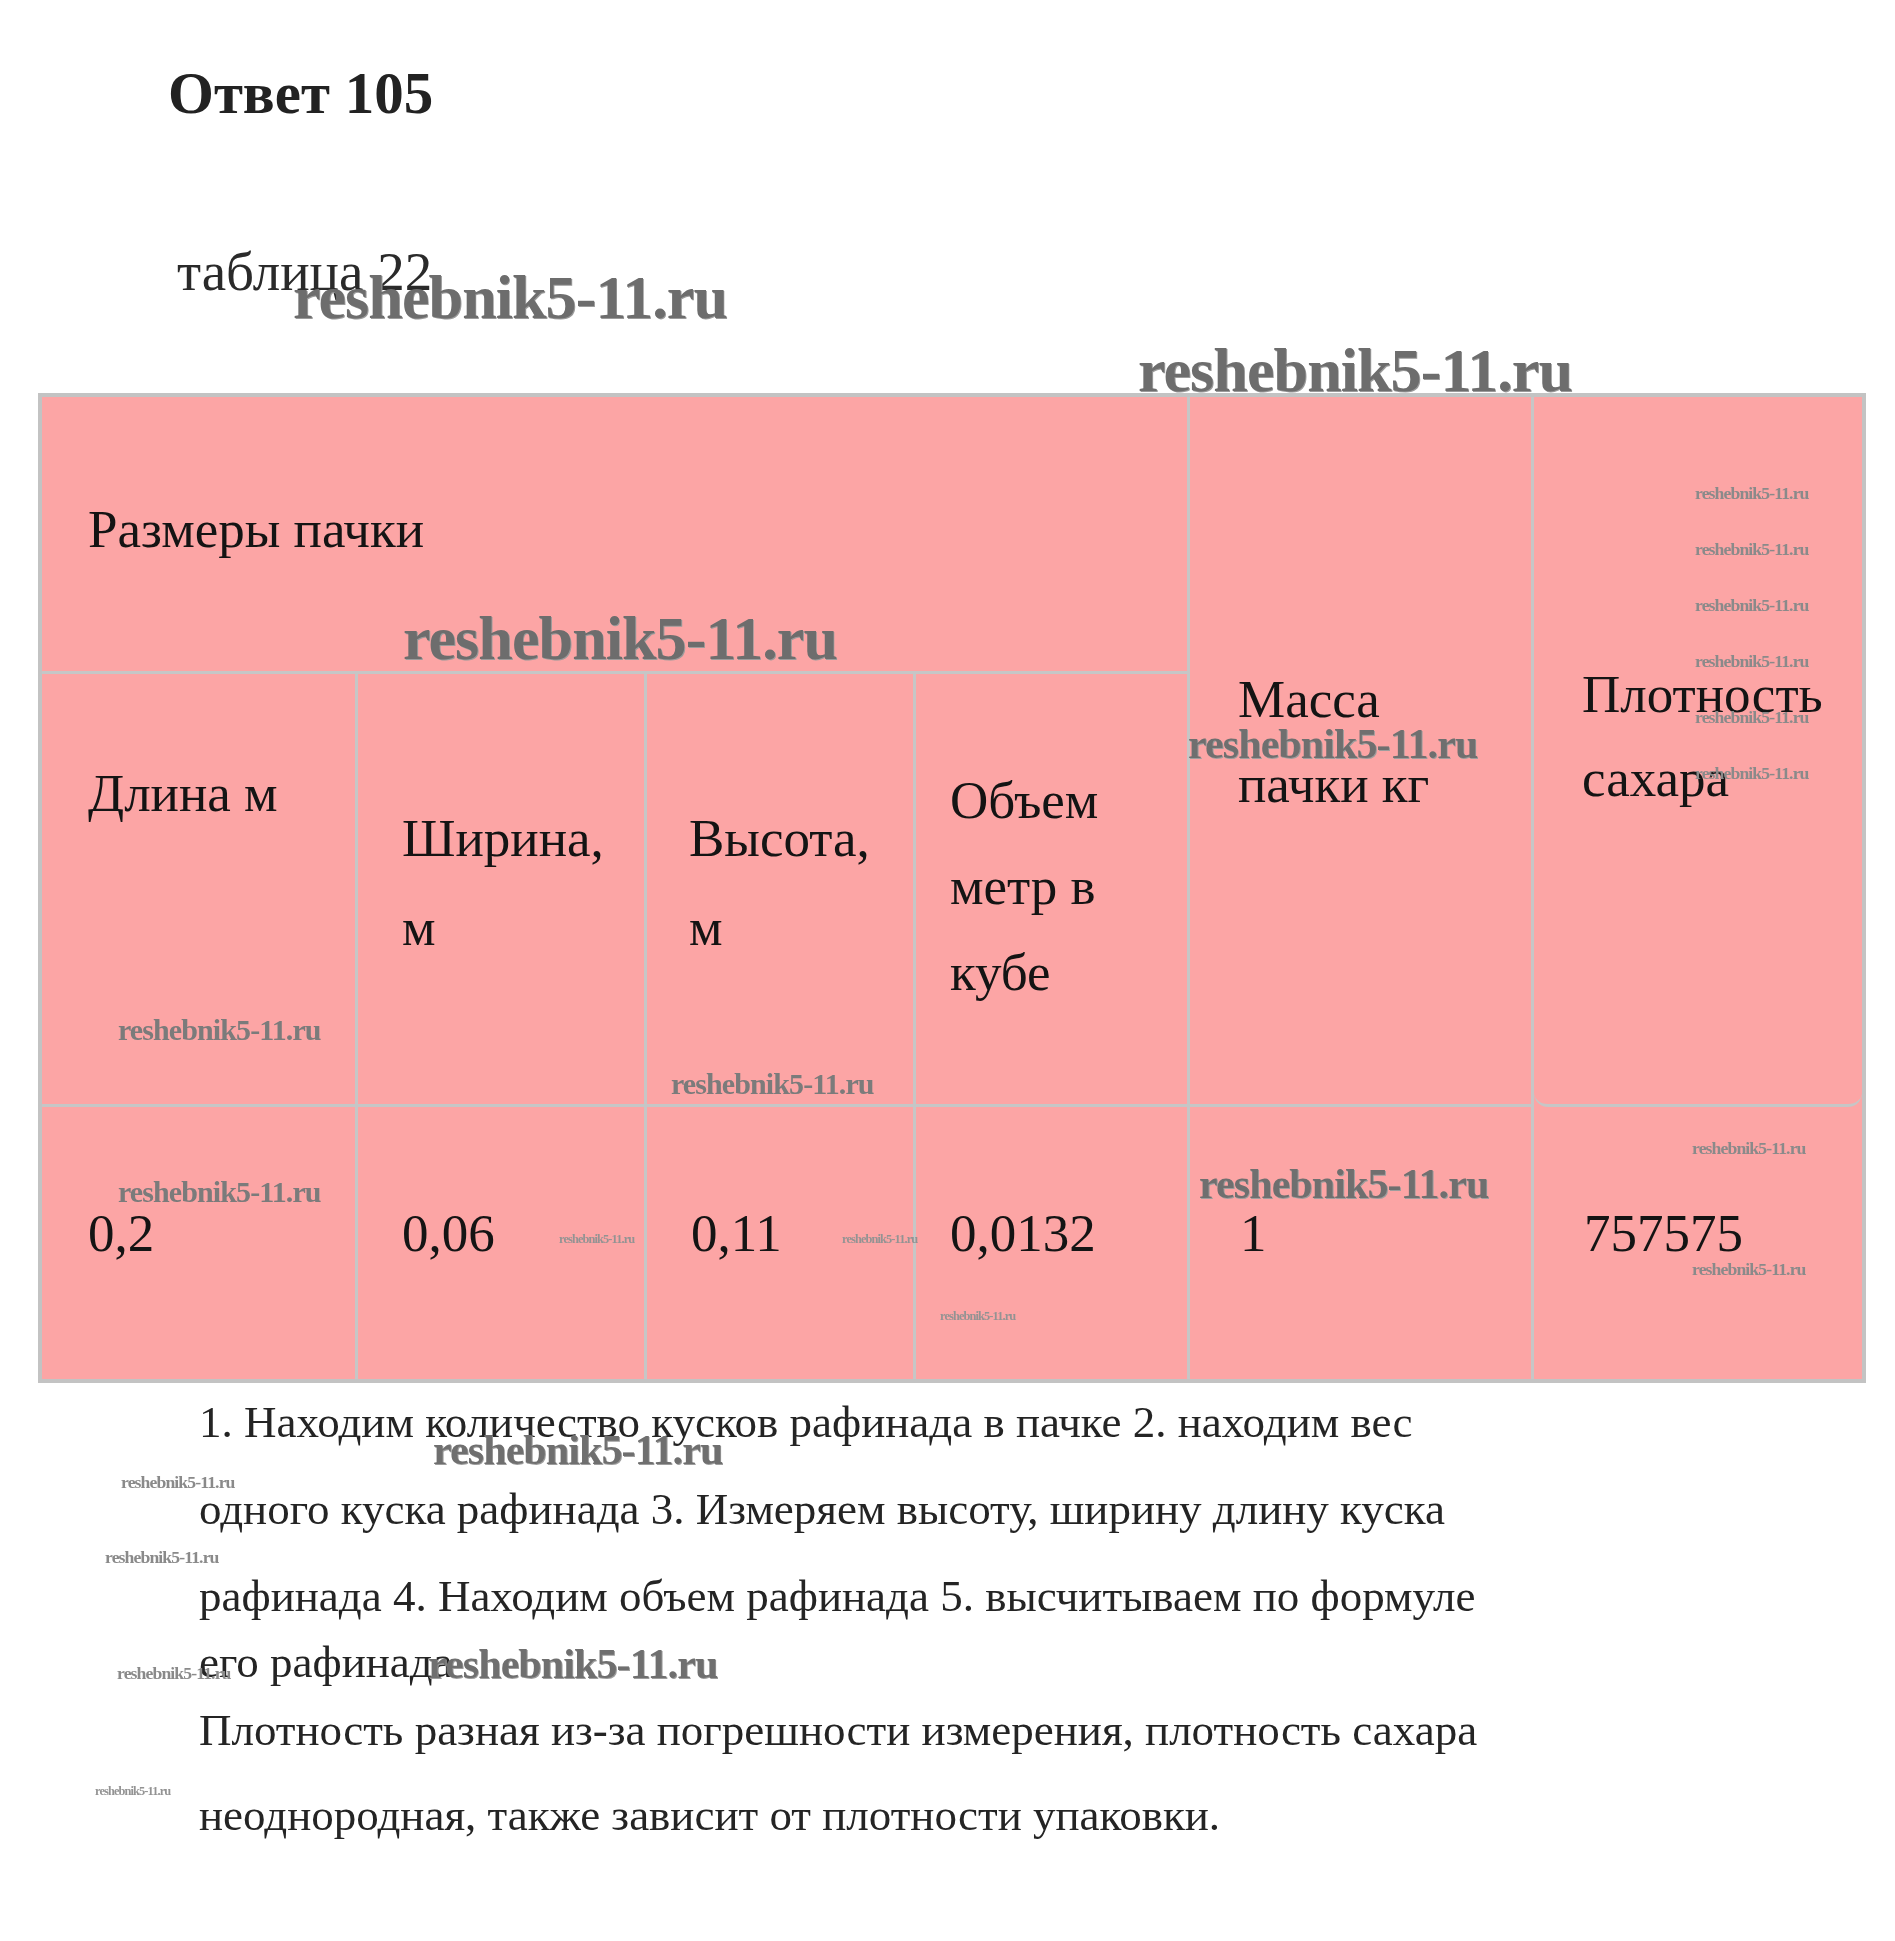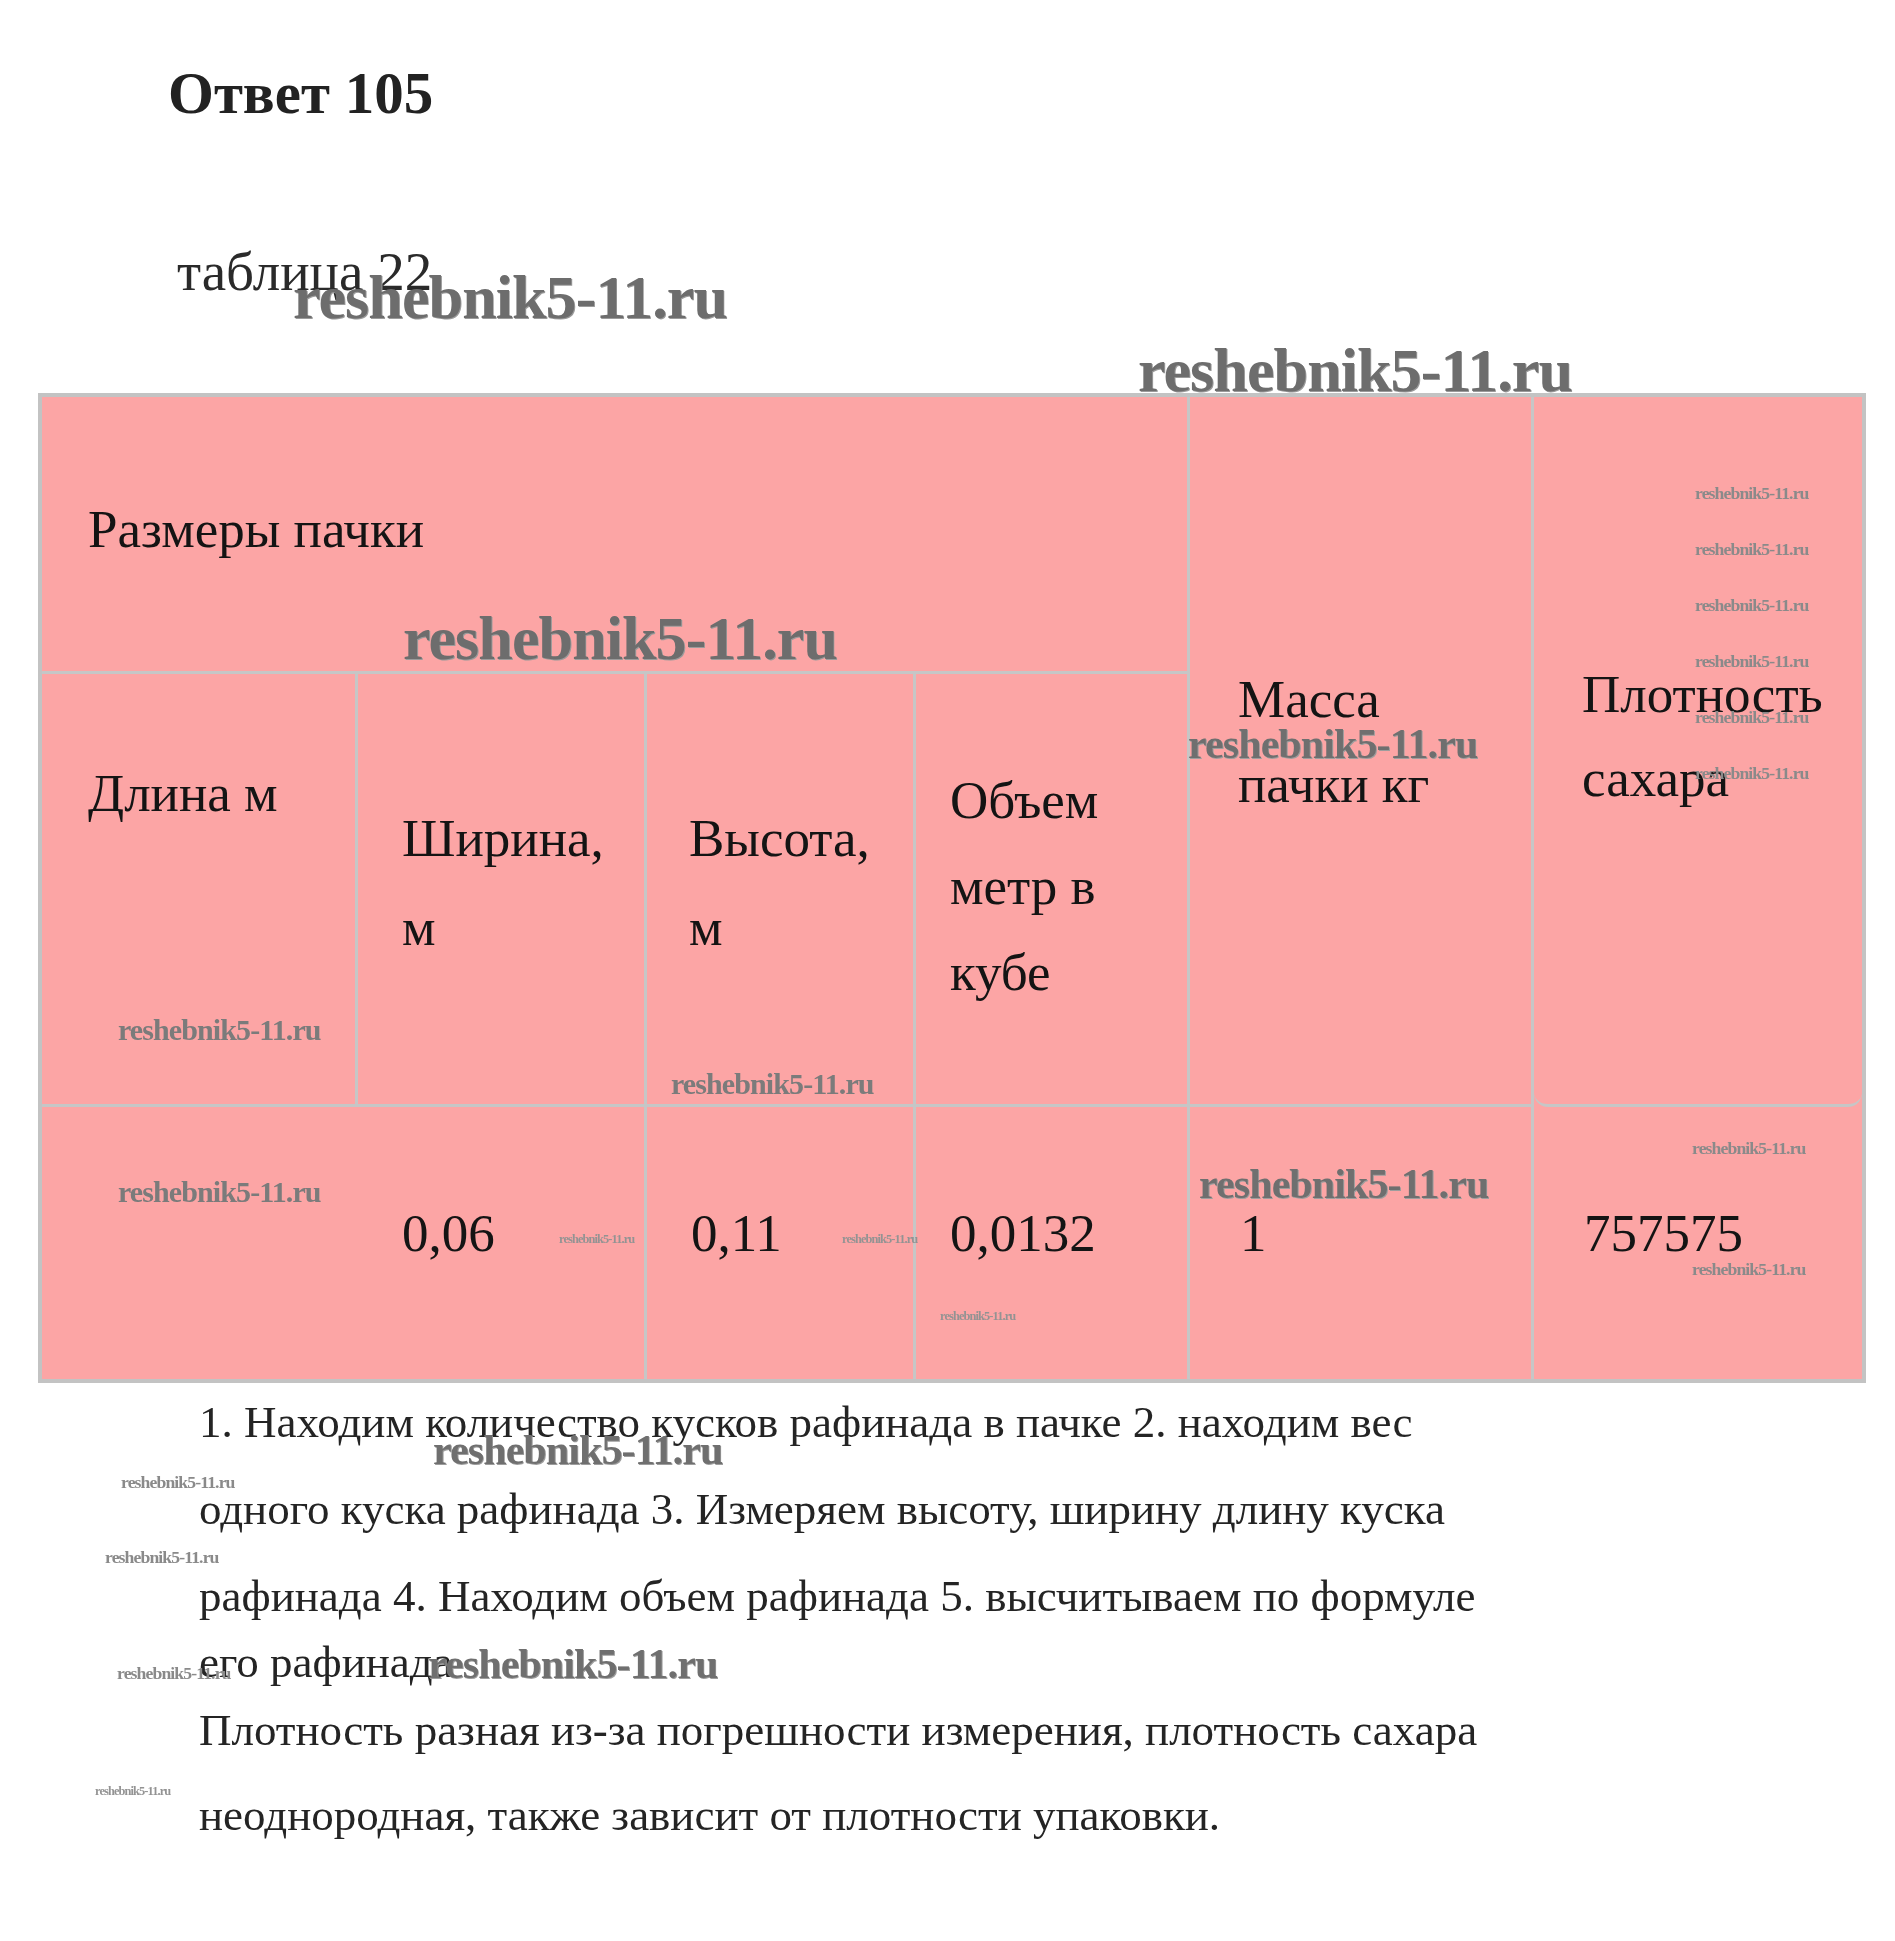--- a/index.html
+++ b/index.html
@@ -106,20 +106,23 @@
     </div>
     <div class="cell c-hei">
       <div class="cell-line">Высота,</div>
       <div class="cell-line">м</div>
     </div>
     <div class="cell c-vol">
       <div class="cell-line">Объем</div>
       <div class="cell-line">метр в</div>
       <div class="cell-line">кубе</div>
     </div>
+    <div class="cell v-len no-b">
+      <div class="cell-line">0,2</div>
+    </div>
     <div class="cell v-wid no-b">
       <div class="cell-line">0,06</div>
     </div>
     <div class="cell v-hei no-b">
       <div class="cell-line">0,11</div>
     </div>
     <div class="cell v-vol no-b">
       <div class="cell-line">0,0132</div>
     </div>
     <div class="cell v-mass no-b">

